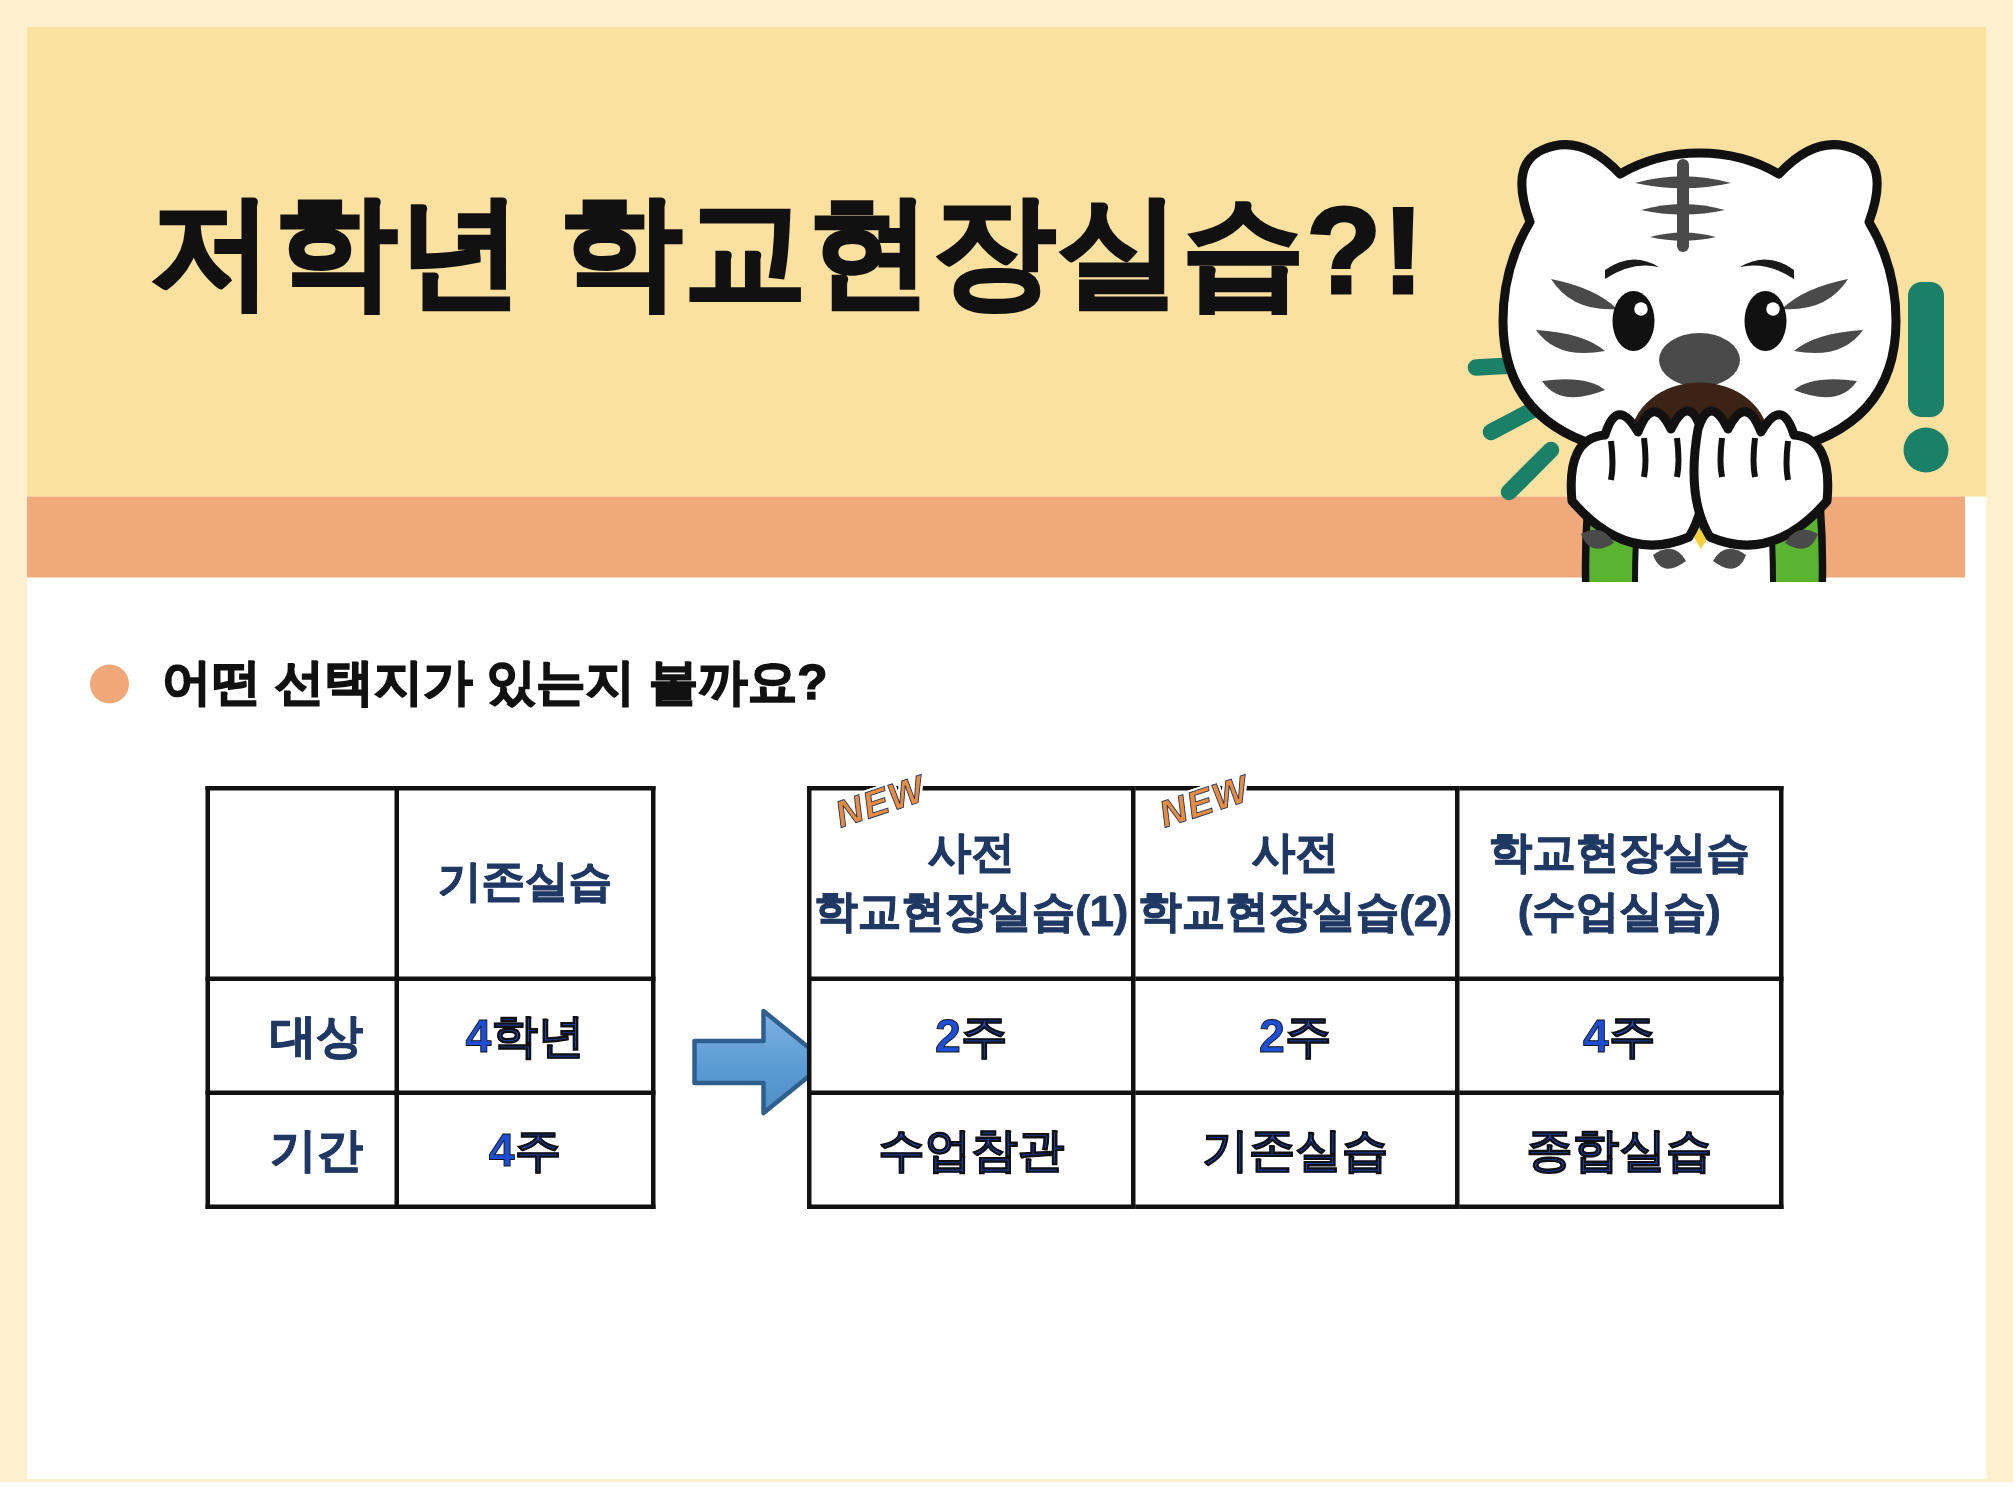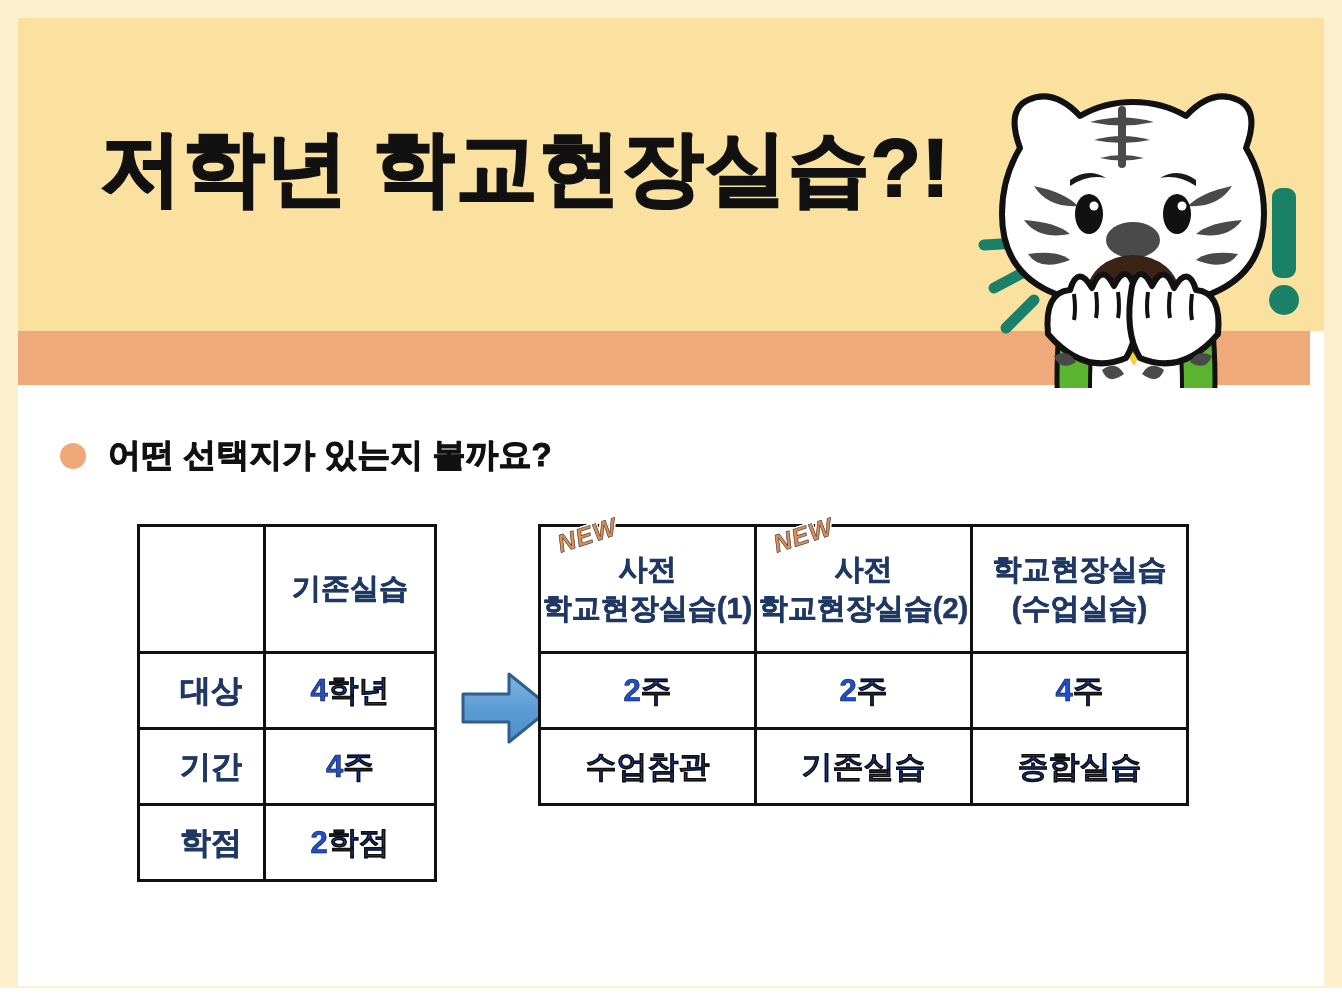--- a/index.html
+++ b/index.html
@@ -257,24 +257,20 @@
         <td></td>
         <td class="head">기존실습</td>
       </tr>
       <tr>
         <td class="label">대상</td>
         <td>4학년</td>
       </tr>
       <tr>
         <td class="label">기간</td>
         <td>4주</td>
-      </tr>
-      <tr>
-        <td class="label">학점</td>
-        <td>2학점</td>
       </tr>
     </tbody>
       </table>
 
     <svg id="arrow" width="96" height="80" viewBox="0 0 96 80">
       <defs>
         <linearGradient id="ag" x1="0" y1="0" x2="0" y2="1">
           <stop offset="0%" stop-color="#7fb2e0"></stop>
           <stop offset="55%" stop-color="#5b9bd5"></stop>
           <stop offset="100%" stop-color="#4f8ec4"></stop>

